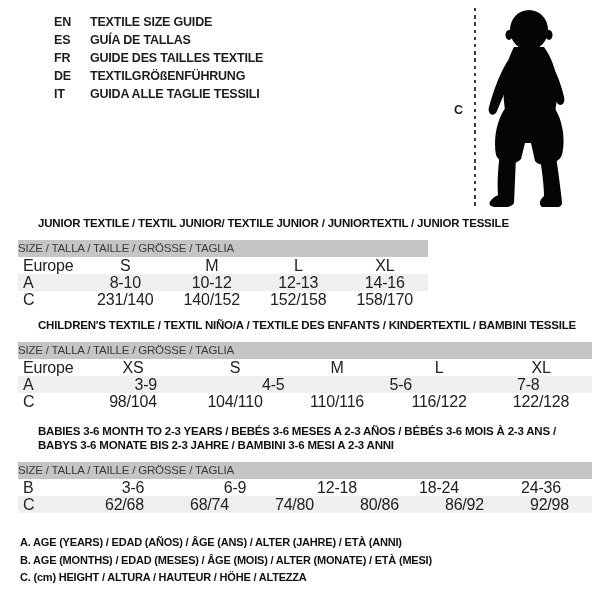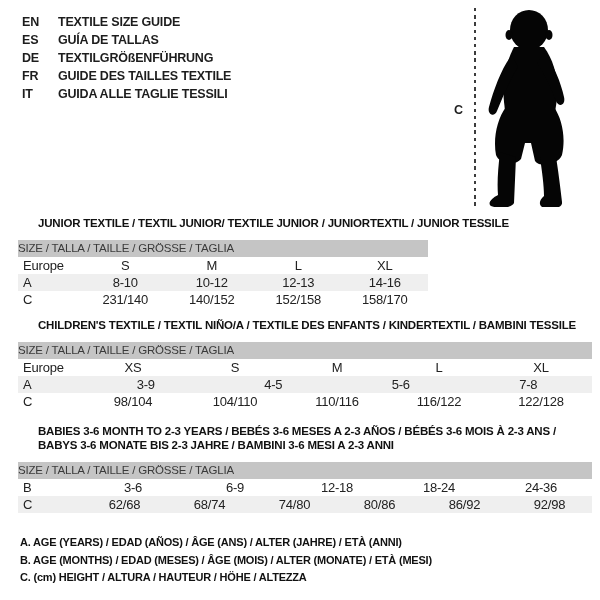--- a/index.html
+++ b/index.html
@@ -7,41 +7,41 @@
     width:600px; height:600px;
     background:#ffffff;
     font-family:"Liberation Sans", sans-serif;
     color:#1d1d1d;
     -webkit-font-smoothing:antialiased;
   }
   .page { position:relative; width:600px; height:600px; overflow:hidden; background:#fff; }
 
   
   .langs { position:absolute; left:22px; top:13px; }
-  .lang-row { display:flex; font-weight:700; font-size:12.5px; line-height:18px; letter-spacing:-0.2px; }
+  .lang-row { display:flex; font-weight:700; font-size:12.5px; line-height:18px; letter-spacing:-0.2px;margin-left:32px; }
   .lang-code { width:36px; }
 
   
   .figure { position:absolute; left:440px; top:0; width:160px; height:215px; }
   .height-line {
     position:absolute; left:34px; top:8px; width:2px; height:201px;
     background:repeating-linear-gradient(to bottom, #3c3c3c 0px, #3c3c3c 3.5px, transparent 3.5px, transparent 7.2px);
   }
   .height-label { position:absolute; left:14px; top:103px; font-weight:700; font-size:12.5px; }
   .silhouette { position:absolute; left:42px; top:7px; width:88px; height:200px; }
 
   
   .section { position:absolute; left:18px; }
   #section-0 { top:217px; width:410px; }
   #section-1 { top:319px; width:574px; }
   #section-2 { top:425px; width:574px; }
   .section-title { font-weight:700; font-size:11.5px; line-height:13.5px; margin-left:20px; color:#111; letter-spacing:-0.2px; white-space:nowrap; }
   .size-bar { margin-top:9px; background:#c5c5c5; height:17px; line-height:17px; font-size:11.5px; color:#3a3a3a; padding-left:0; letter-spacing:-0.2px; }
   #section-2 .size-bar { margin-top:10px; }
-  .trow { display:flex; height:17px; line-height:17px; font-size:13px; color:#222; letter-spacing:-0.2px;align-items:center; }
+  .trow { display:flex; height:17px; line-height:17px; font-size:16px; color:#222; letter-spacing:-0.2px;align-items:center; }
   .trow.shaded { background:#efefef; }
   .tlabel { width:64px; padding-left:5px; box-sizing:border-box; }
   .tcell { flex:1; text-align:center; }
 
   
   .notes { position:absolute; left:20px; top:534px; font-weight:700; font-size:11px; line-height:17.5px; letter-spacing:-0.2px; color:#111; }
 </style>
 </head>
 <body>
 
@@ -50,26 +50,26 @@
   <div class="langs">
       <div class="lang-row">
         <div class="lang-code">EN</div>
         <div>TEXTILE SIZE GUIDE</div>
       </div>
       <div class="lang-row">
         <div class="lang-code">ES</div>
         <div>GUÍA DE TALLAS</div>
       </div>
       <div class="lang-row">
+        <div class="lang-code">FR</div>
+        <div>GUIDE DES TAILLES TEXTILE</div>
+      </div>
+      <div class="lang-row">
         <div class="lang-code">DE</div>
         <div>TEXTILGRÖßENFÜHRUNG</div>
-      </div>
-      <div class="lang-row">
-        <div class="lang-code">FR</div>
-        <div>GUIDE DES TAILLES TEXTILE</div>
       </div>
       <div class="lang-row">
         <div class="lang-code">IT</div>
         <div>GUIDA ALLE TAGLIE TESSILI</div>
       </div>
     </div>
 
   <div class="figure">
     <div class="height-line"></div>
     <div class="height-label">C</div>

